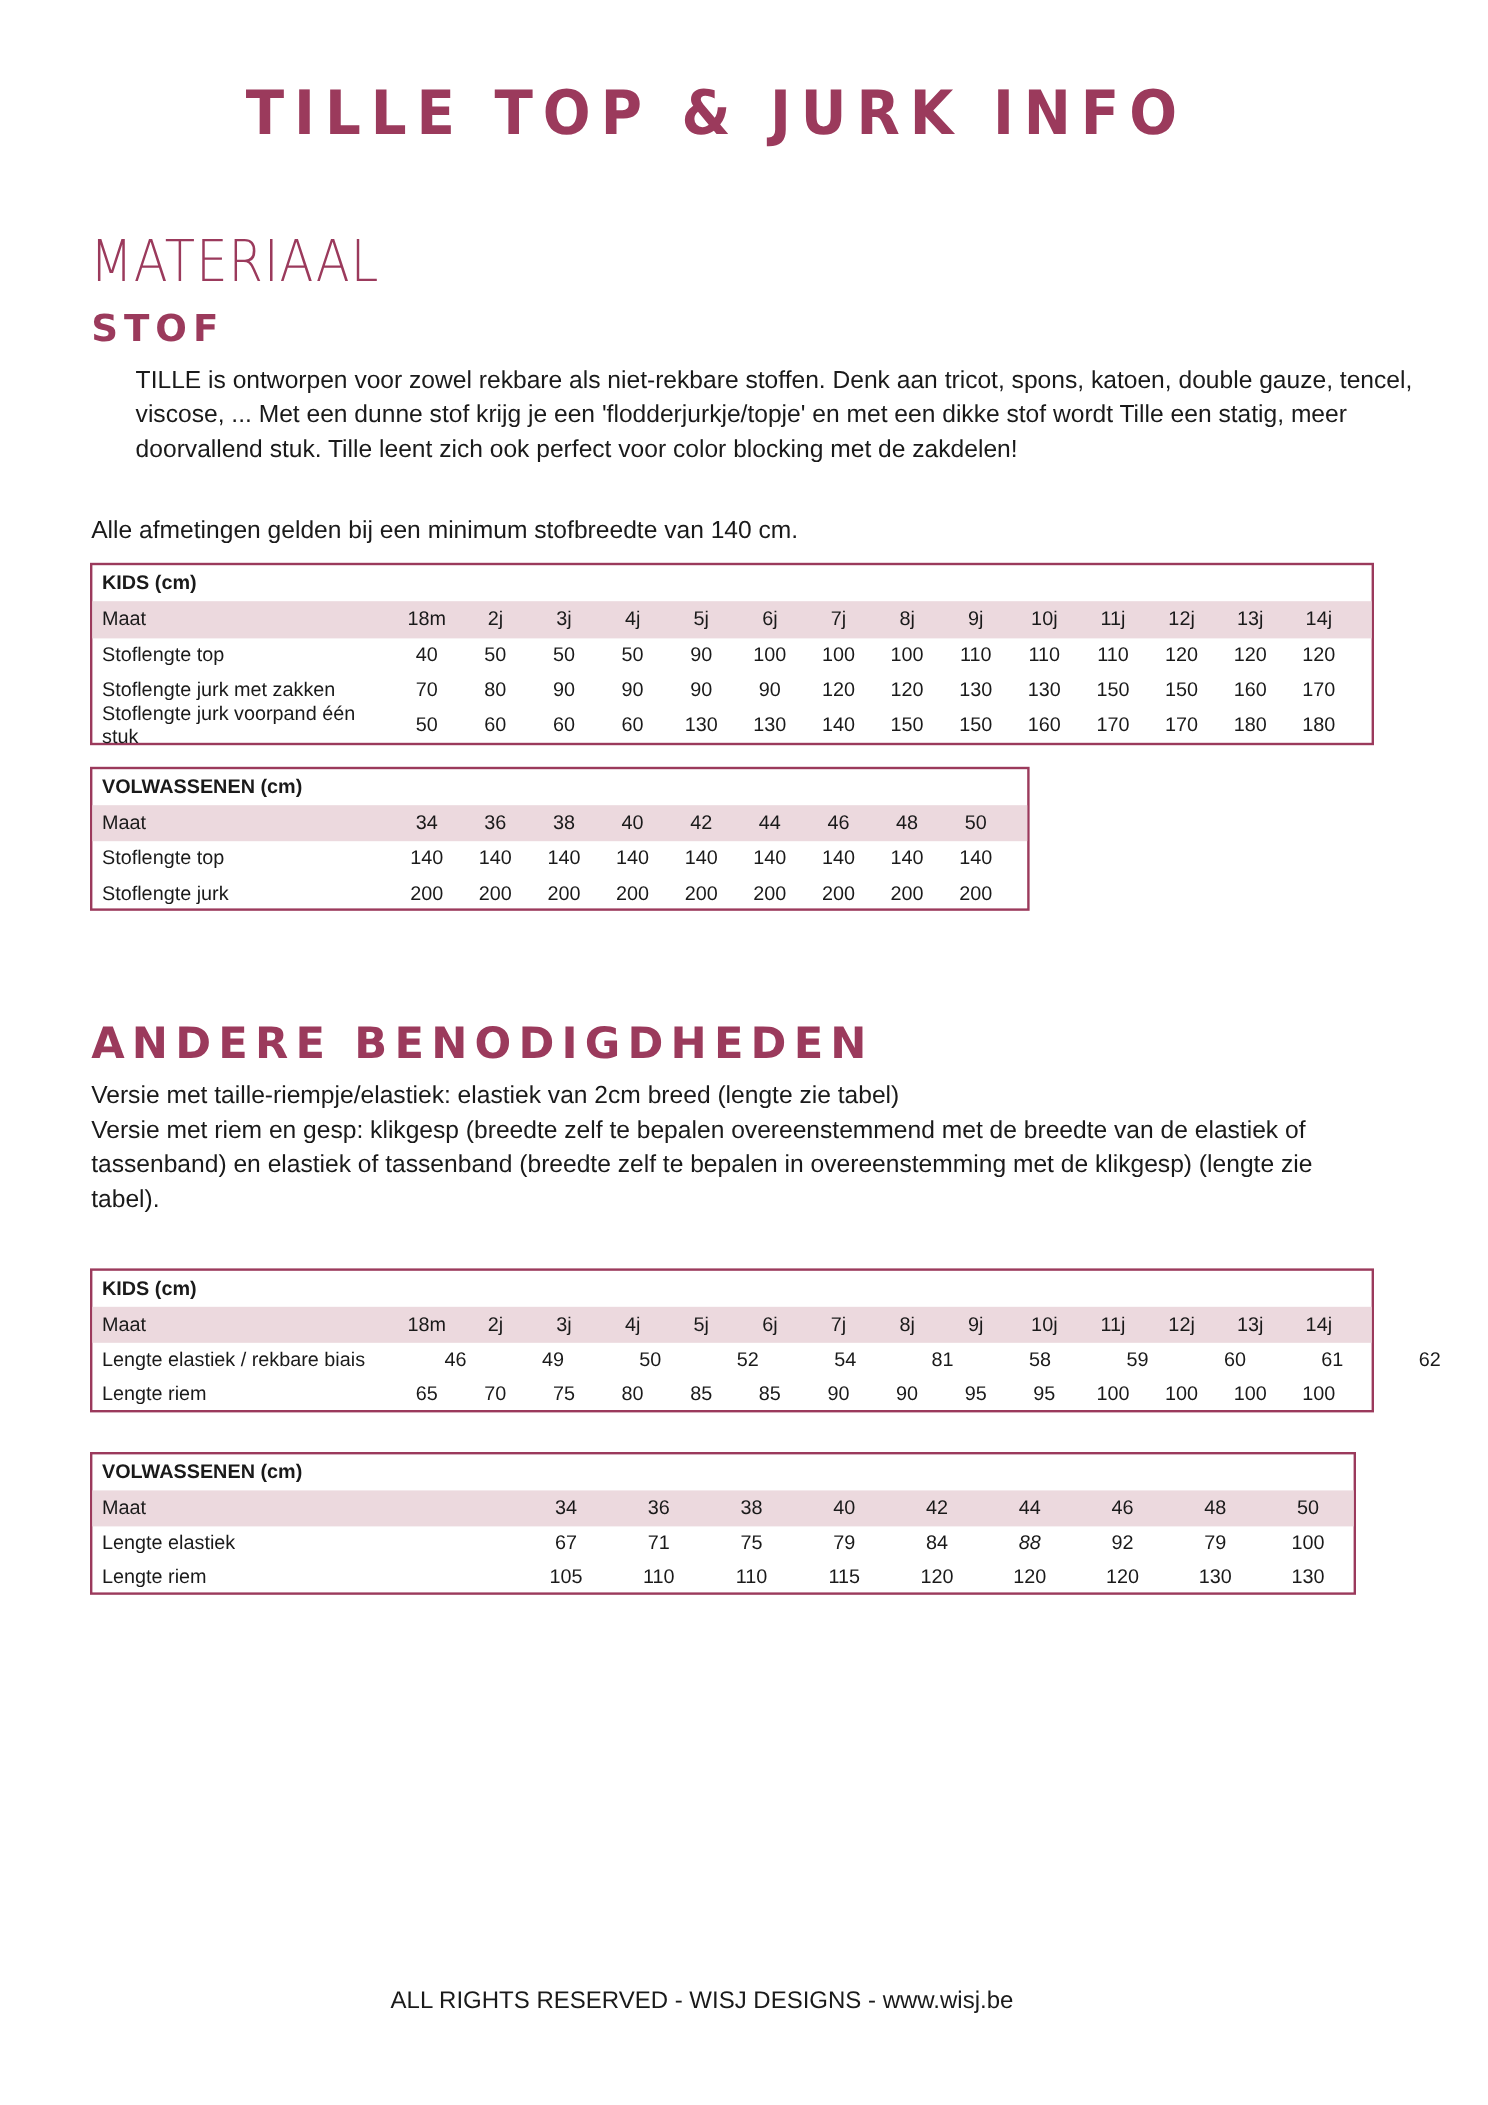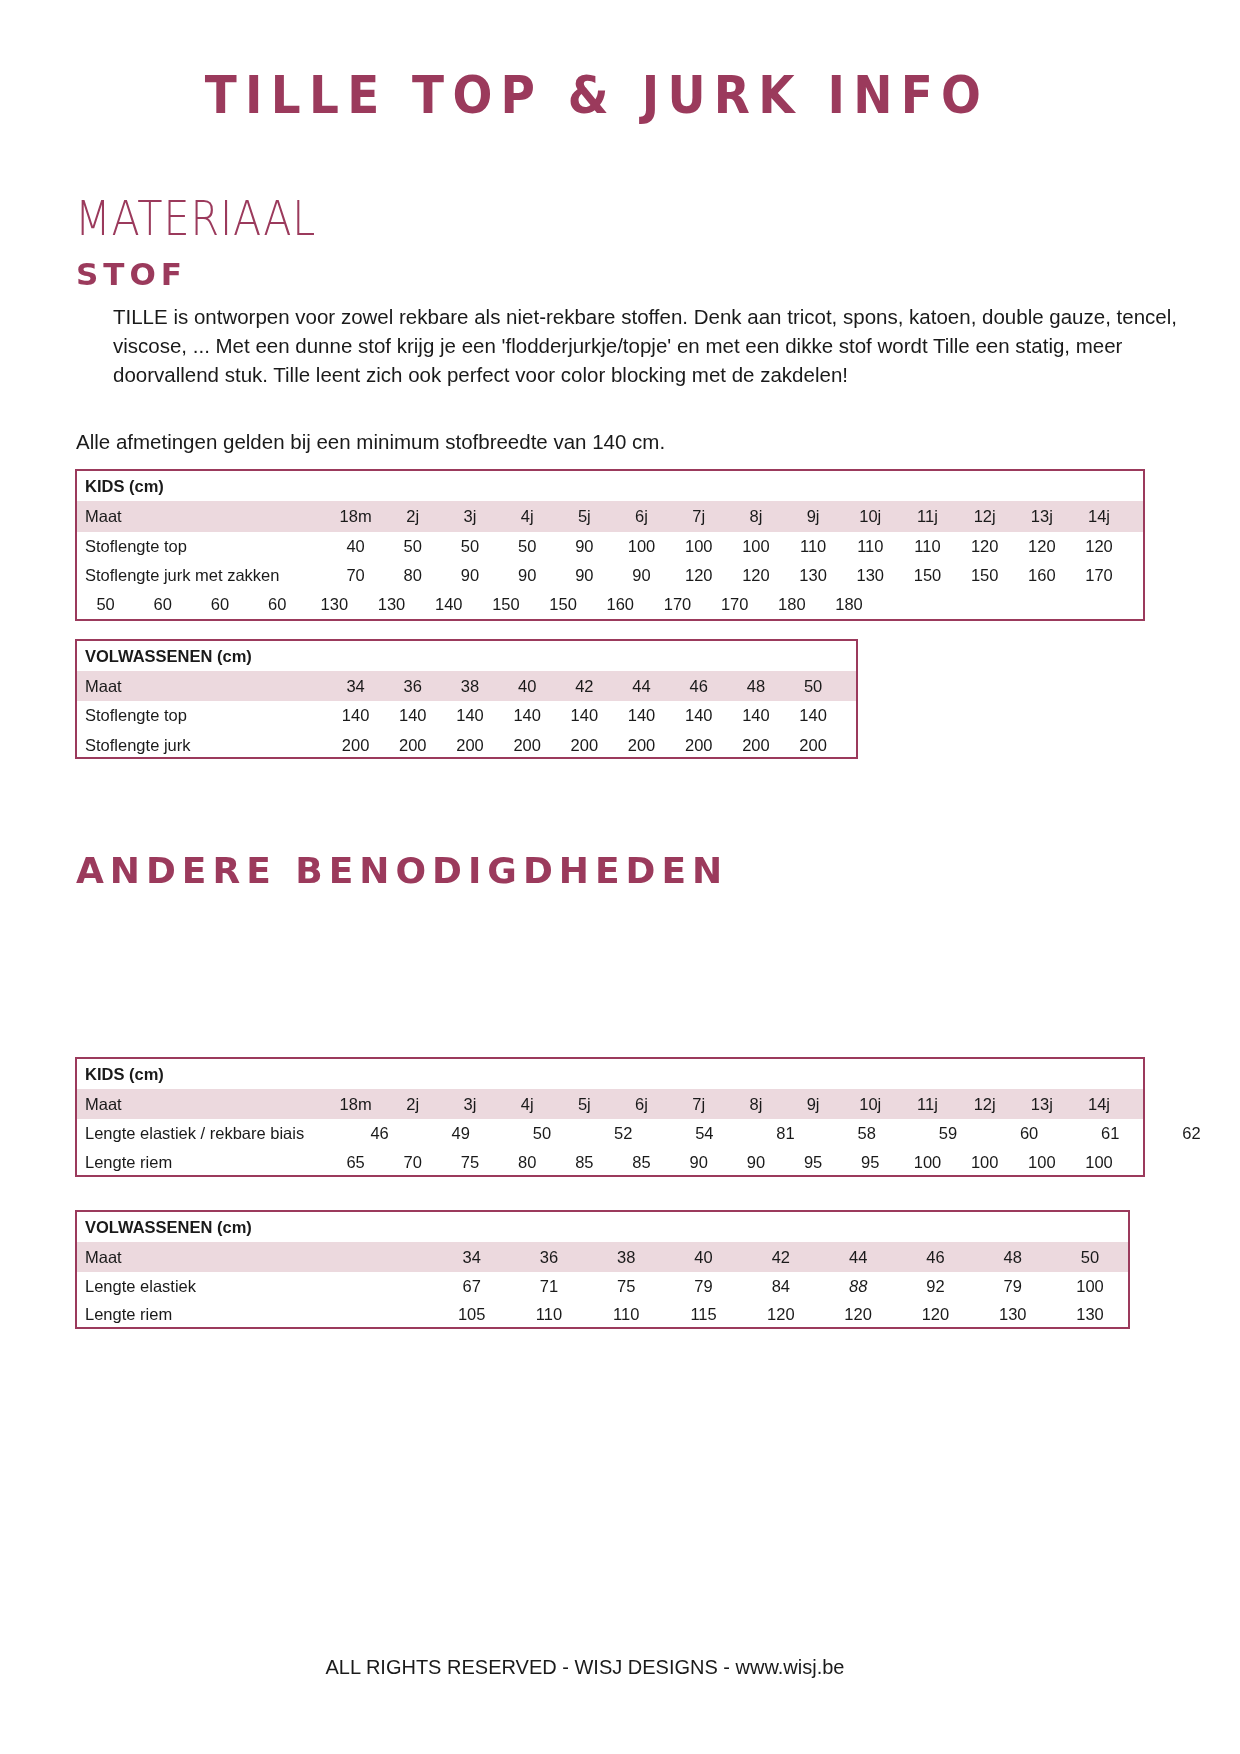--- a/index.html
+++ b/index.html
@@ -84,20 +84,21 @@
       <span class="cell" style="width: 57.2px;">120</span>
       <span class="cell" style="width: 57.2px;">120</span>
       <span class="cell" style="width: 57.2px;">130</span>
       <span class="cell" style="width: 57.2px;">130</span>
       <span class="cell" style="width: 57.2px;">150</span>
       <span class="cell" style="width: 57.2px;">150</span>
       <span class="cell" style="width: 57.2px;">160</span>
       <span class="cell" style="width: 57.2px;">170</span>
     </div>
     <div class="row " style="height: 29px;">
+      <span class="lbl" style="width: 250px;">Stoflengte jurk voorpand één stuk</span>
       <span class="cell" style="width: 57.2px;">50</span>
       <span class="cell" style="width: 57.2px;">60</span>
       <span class="cell" style="width: 57.2px;">60</span>
       <span class="cell" style="width: 57.2px;">60</span>
       <span class="cell" style="width: 57.2px;">130</span>
       <span class="cell" style="width: 57.2px;">130</span>
       <span class="cell" style="width: 57.2px;">140</span>
       <span class="cell" style="width: 57.2px;">150</span>
       <span class="cell" style="width: 57.2px;">150</span>
       <span class="cell" style="width: 57.2px;">160</span>
@@ -144,20 +145,22 @@
       <span class="cell" style="width: 57.2px;">200</span>
       <span class="cell" style="width: 57.2px;">200</span>
       <span class="cell" style="width: 57.2px;">200</span>
       <span class="cell" style="width: 57.2px;">200</span>
     </div>
   </div>
 
 <div class="abs h-sub2">ANDERE BENODIGDHEDEN</div>
 
 <div class="abs para" style="top:898px;">
+  <p>Versie met taille-riempje/elastiek: elastiek van 2cm breed (lengte zie tabel)</p>
+  <p style="width:1060px;">Versie met riem en gesp: klikgesp (breedte zelf te bepalen overeenstemmend met de breedte van de elastiek of tassenband) en elastiek of tassenband (breedte zelf te bepalen in overeenstemming met de klikgesp) (lengte zie tabel).</p>
 </div>
 
 <div class="tbl" id="t3" style="left:75px; top:1057px; width:1070px; height:120px;">
     <div class="cap" style="height: 30px; line-height: 30px;">KIDS (cm)</div>
     <div class="row head" style="height: 30px;">
       <span class="lbl" style="width: 250px;">Maat</span>
       <span class="cell" style="width: 57.2px;">18m</span>
       <span class="cell" style="width: 57.2px;">2j</span>
       <span class="cell" style="width: 57.2px;">3j</span>
       <span class="cell" style="width: 57.2px;">4j</span>

